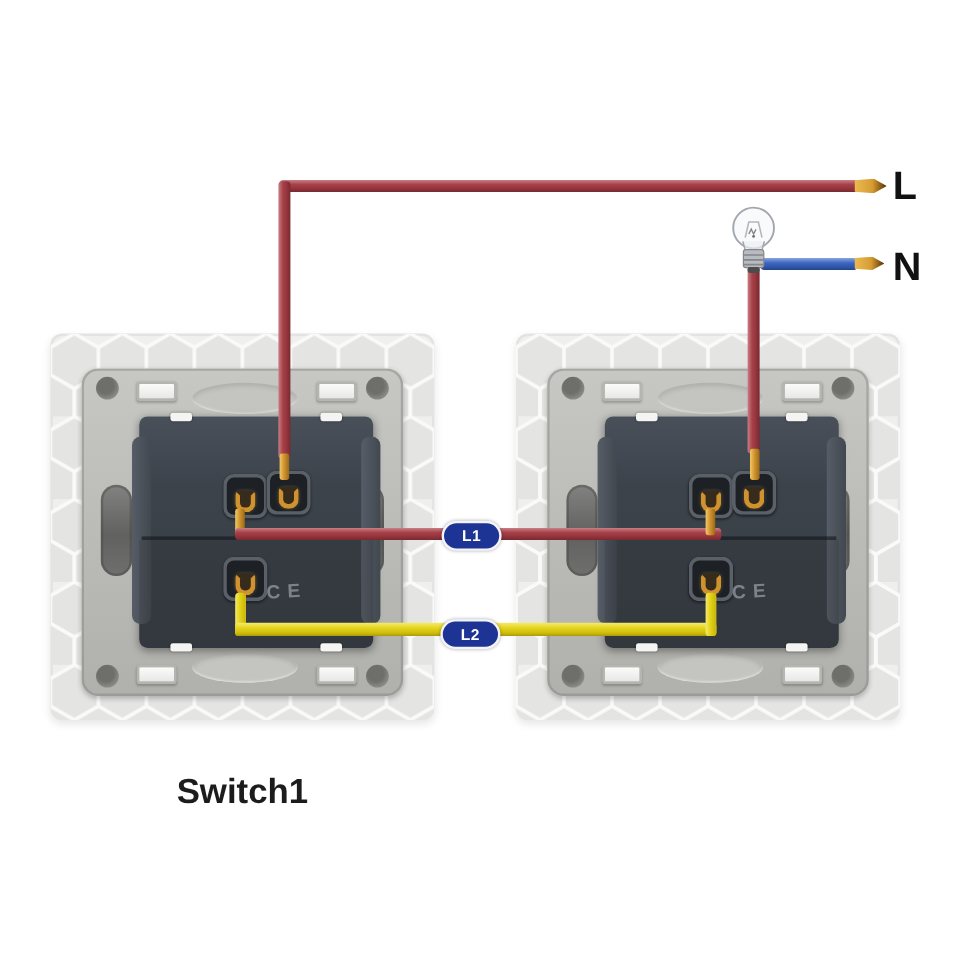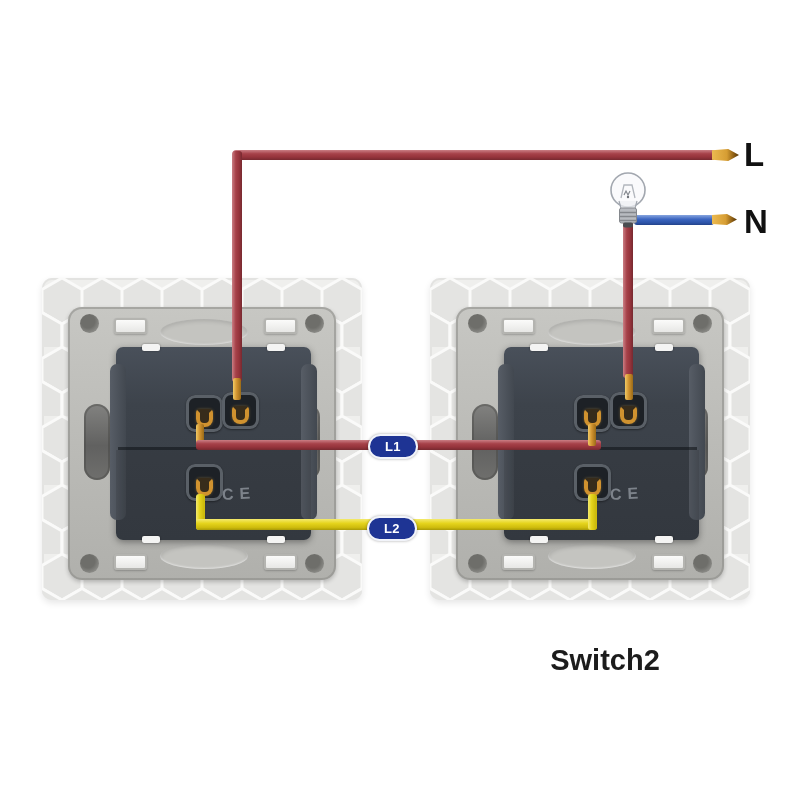--- a/index.html
+++ b/index.html
@@ -287,15 +287,15 @@
     <path d="M19 27 l2 -4 l2 4 l2 -4" fill="none" stroke="#84888f" stroke-width="1.2"></path>
     <circle cx="23" cy="29" r="1.2" fill="#6e7278"></circle>
     <path d="M14 33 Q16 40 16 41 L30 41 Q30 40 32 33" fill="#eceef2" fill-opacity="0.7" stroke="#a2a7af" stroke-width="1.2"></path>
     <rect x="14.5" y="40" width="17" height="15" rx="2" fill="#b8bbc0" stroke="#85888d" stroke-width="1"></rect>
     <path d="M14.5 44.5 h17 M14.5 48.5 h17 M14.5 52.5 h17" stroke="#84878c" stroke-width="1.4"></path>
     <rect x="18" y="54.5" width="10" height="5" rx="2" fill="#4a4c50"></rect>
   </svg>
 
   <div class="lead-label" id="l-label">L</div>
   <div class="lead-label" id="n-label">N</div>
-  <div class="switch-label" id="sw2-label">Switch2</div>
+  <div class="switch-label" id="sw1-label">Switch1</div>
 
 </div>
 
 </body></html>

